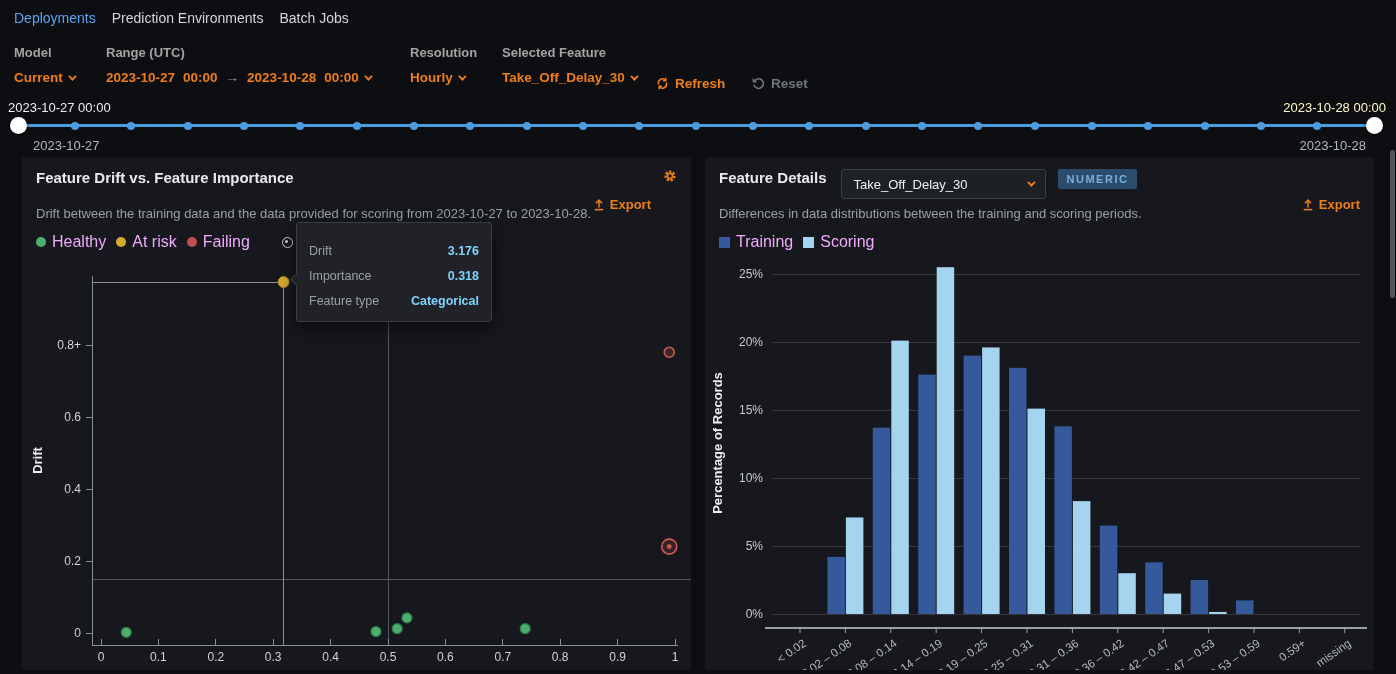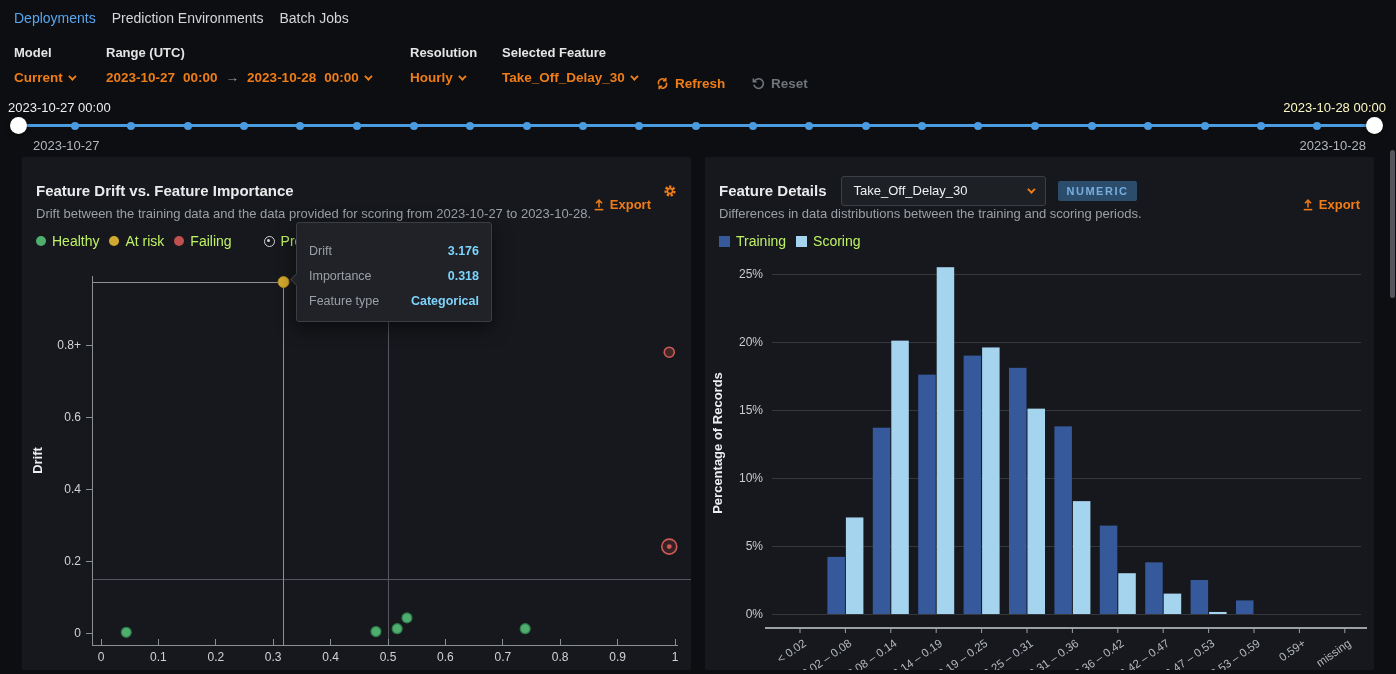--- a/index.html
+++ b/index.html
@@ -8,21 +8,21 @@
   .app { position:relative; width:1396px; height:674px; background:#0c0e11; }
 
   
   .topnav { position:absolute; top:0; left:0; right:0; height:36px; display:flex; align-items:center; padding-left:14px; gap:16px; font-size:14px; }
   .nav-item { color:#d4d6d9; cursor:pointer; }
   .nav-item.active { color:#58a6f0; }
 
   
   .filter-bar { position:absolute; top:36px; left:0; right:0; height:60px; }
   .fgroup { position:absolute; top:9px; }
-  .flabel { font-weight:bold; font-size:13px; color:#e5e5e5; }
+  .flabel { font-weight:bold; font-size:13px; color:#a3a3a3; }
   .fvalue { margin-top:10px; color:#ef7d17; font-weight:bold; font-size:13.5px; display:flex; align-items:center; white-space:nowrap; }
   .fvalue .part { margin-right:8px; }
   .fvalue .arrow { color:#9ba0a5; margin-right:8px; font-weight:normal; }
   .chev { width:6px; height:6px; border-right:2px solid #ef7d17; border-bottom:2px solid #ef7d17; transform:rotate(45deg) translateY(-2px); display:inline-block; margin-left:5px; }
   .fbtn { position:absolute; top:40px; display:flex; align-items:center; gap:6px; font-weight:bold; font-size:13.5px; cursor:pointer; }
   .fbtn.refresh { left:656px; color:#ef7d17; }
   .fbtn.reset { left:752px; color:#70757b; }
   .fbtn svg { display:block; }
 
   
@@ -32,27 +32,27 @@
   .tl-tr { right:6px; top:4px; color:#fef9c3; }
   .tl-bl { left:33px; top:42px; color:#b3b7bc; }
   .tl-br { right:26px; top:42px; color:#b3b7bc; }
   .track { position:absolute; left:18px; right:18px; top:28px; height:3px; background:#4b9be0; border-radius:2px; }
   .tdot { position:absolute; top:50%; width:8px; height:8px; margin:-4px 0 0 -4px; border-radius:50%; background:#4b9be0; }
   .thandle { position:absolute; top:50%; width:17px; height:17px; margin:-8.5px 0 0 -8.5px; background:#ffffff; border-radius:50%; box-shadow:0 1px 4px rgba(0,0,0,.6); cursor:pointer; z-index:2; }
 
   
   .panels { position:absolute; top:157px; left:22px; display:flex; gap:14px; }
   .panel { width:669px; height:513px; background:#16181d; position:relative; border-radius:2px; }
-  .panel-head { display:flex; align-items:center; padding:12px 14px 0 14px; }
+  .panel-head { display:flex; align-items:flex-start; padding:12px 14px 0 14px; }
   .panel-title { font-size:15px; font-weight:bold; white-space:nowrap; }
   .spacer { flex:1; }
   .export { color:#ef7d17; font-weight:bold; font-size:13px; display:flex; align-items:center; gap:5px; cursor:pointer;margin-top:28px; }
   .gear-btn { color:#ef7d17; margin-left:12px; cursor:pointer; display:flex; }
   .panel-desc { position:absolute; top:49px; left:14px; right:14px; color:#9ba0a5; font-size:13px; white-space:nowrap; overflow:hidden; }
-  .legend { position:absolute; top:76px; left:14px; display:flex; align-items:center; color:#bef264; font-size:14px; }
+  .legend { position:absolute; top:76px; left:14px; display:flex; align-items:center; color:#f0abfc; font-size:16px; }
   .leg-item { display:flex; align-items:center; gap:6px; margin-right:10px; }
   .leg-item.gap { margin-left:22px; }
   .dot { width:10px; height:10px; border-radius:50%; }
   .sq { width:11px; height:11px; }
   .ring { width:11px; height:11px; border:1.5px solid #d0d3d7; border-radius:50%; position:relative; }
   .ring::after { content:""; position:absolute; left:2.5px; top:2.5px; width:3px; height:3px; border-radius:50%; background:#d0d3d7; }
   .chart-svg { position:absolute; left:0; top:100px; }
   svg text { font-family:"Liberation Sans", sans-serif; }
 
   

